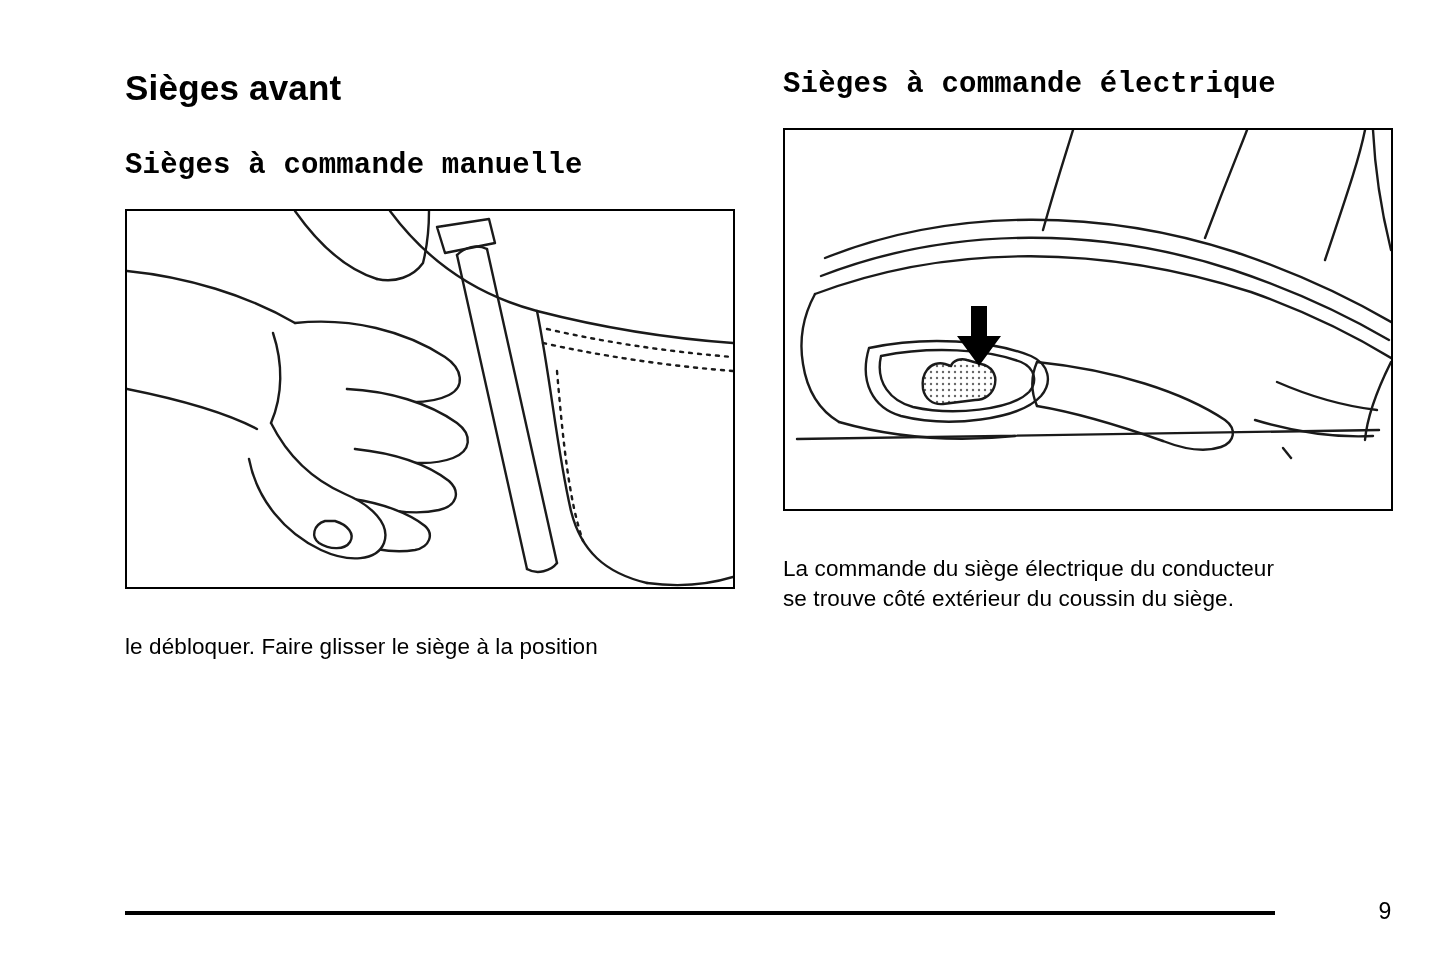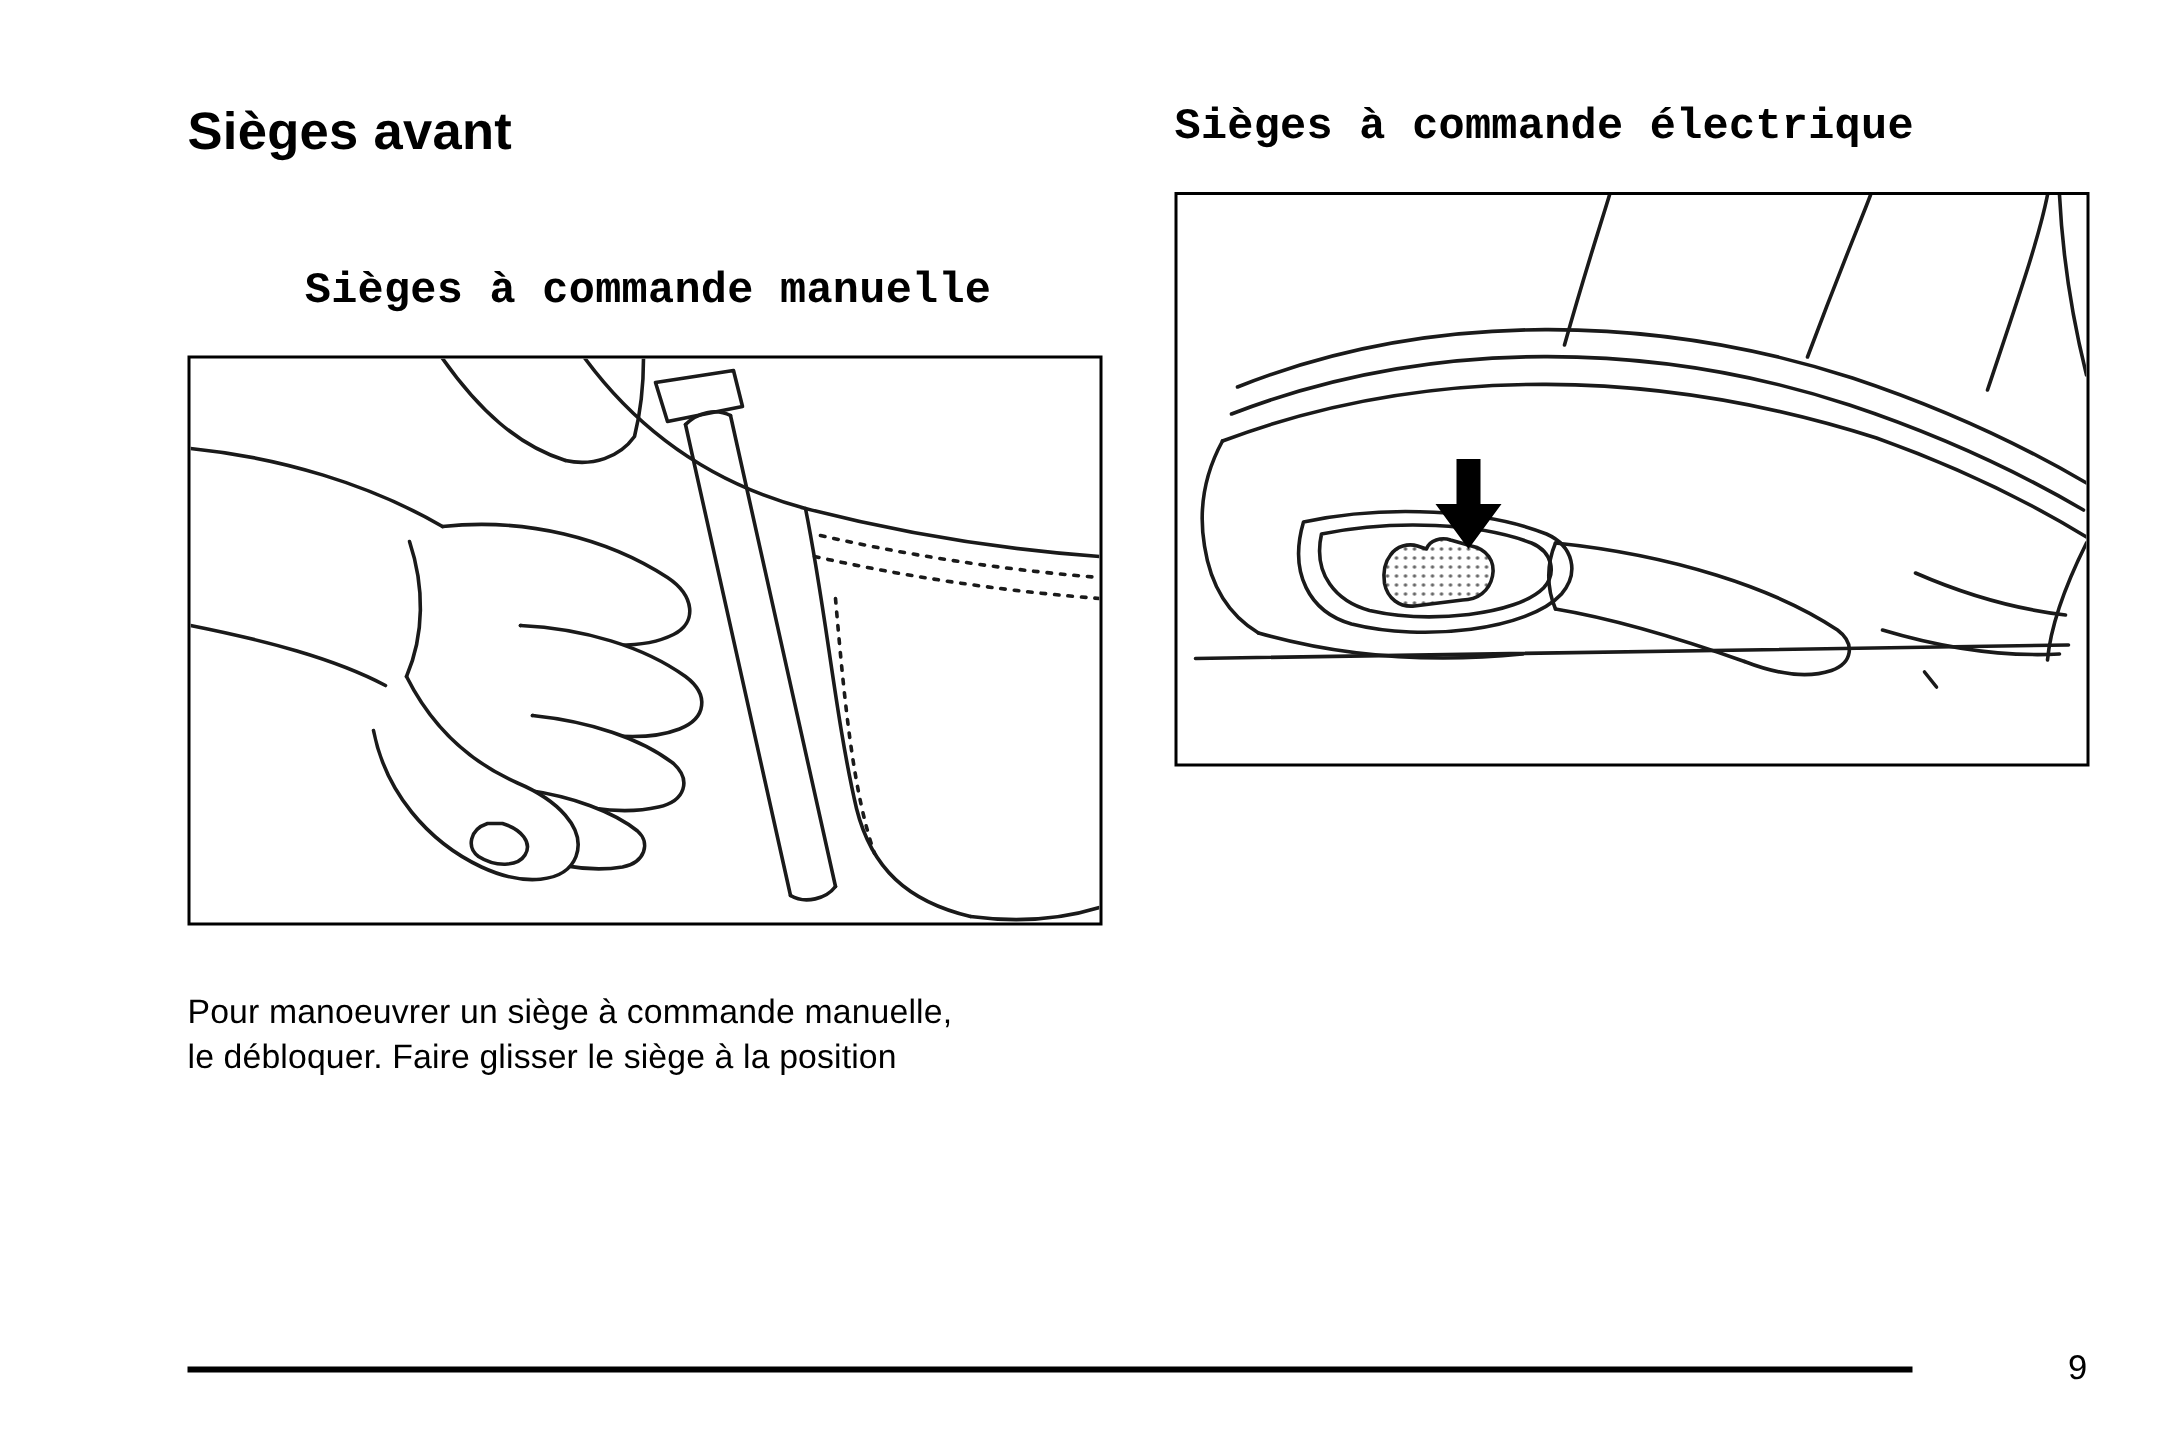--- a/index.html
+++ b/index.html
@@ -25,21 +25,21 @@
     line-height: 1.05;
     letter-spacing: 0.2px;
   }
   h2.sub-title {
     font-size: 29px;
     font-weight: bold;
     line-height: 1.05;
     letter-spacing: 0.2px;
     font-family: Liberation Mono, monospace;
   }
-  .col-left h2.sub-title { margin-top: 72px; text-align: center; }
+  .col-left h2.sub-title { margin-top: 44px; }
 
   figure.illustration {
     border: 2px solid #000;
     background: #fff;
     overflow: hidden;
   }
   .fig-manual { width: 610px; height: 380px; margin-top: 28px; }
   .fig-power  { width: 610px; height: 383px; margin-top: 28px; }
   figure.illustration svg { width: 100%; height: 100%; display: block; }
 
@@ -113,21 +113,20 @@
             <path d="M228,238 C266,242 300,253 322,270 C334,281 330,295 312,299 C286,305 252,299 226,288" fill="#ffffff"></path>
             <path d="M226,288 C254,292 282,302 298,315 C307,323 303,336 288,339 C264,343 236,337 216,327" fill="#ffffff"></path>
             <path d="M144,212 C160,244 184,268 218,283 C244,294 264,313 257,332 C250,350 222,352 194,339 C158,322 130,289 122,248" fill="#ffffff"></path>
             <path d="M208,310 C221,314 228,323 223,331 C218,339 203,339 192,332 C184,326 186,314 198,310 Z"></path>
           </g>
         </g>
       </svg>
     </figure>
 
     <p class="body-text">
-        <span class="line">Pour manoeuvrer un siège à commande manuelle,</span>
         <span class="line">le débloquer. Faire glisser le siège à la position</span>
       </p>
   </section>
 
   <section class="col col-right">
     <h2 class="sub-title">Sièges à commande électrique</h2>
 
     <figure class="illustration fig-power">
       <svg viewBox="0 0 606 379">
         <defs>
@@ -177,20 +176,24 @@
           </g>
 
           <g>
             <path d="M12,309 L594,300"></path>
             <path d="M498,318 L506,328"></path>
           </g>
         </g>
       </svg>
     </figure>
 
+    <p class="caption-text">
+        <span class="line">La commande du siège électrique du conducteur</span>
+        <span class="line">se trouve côté extérieur du coussin du siège.</span>
+      </p>
   </section>
 
   <footer>
     <div class="footer-rule"></div>
     <span class="page-number">9</span>
   </footer>
 
 </div>
 
 </body></html>

